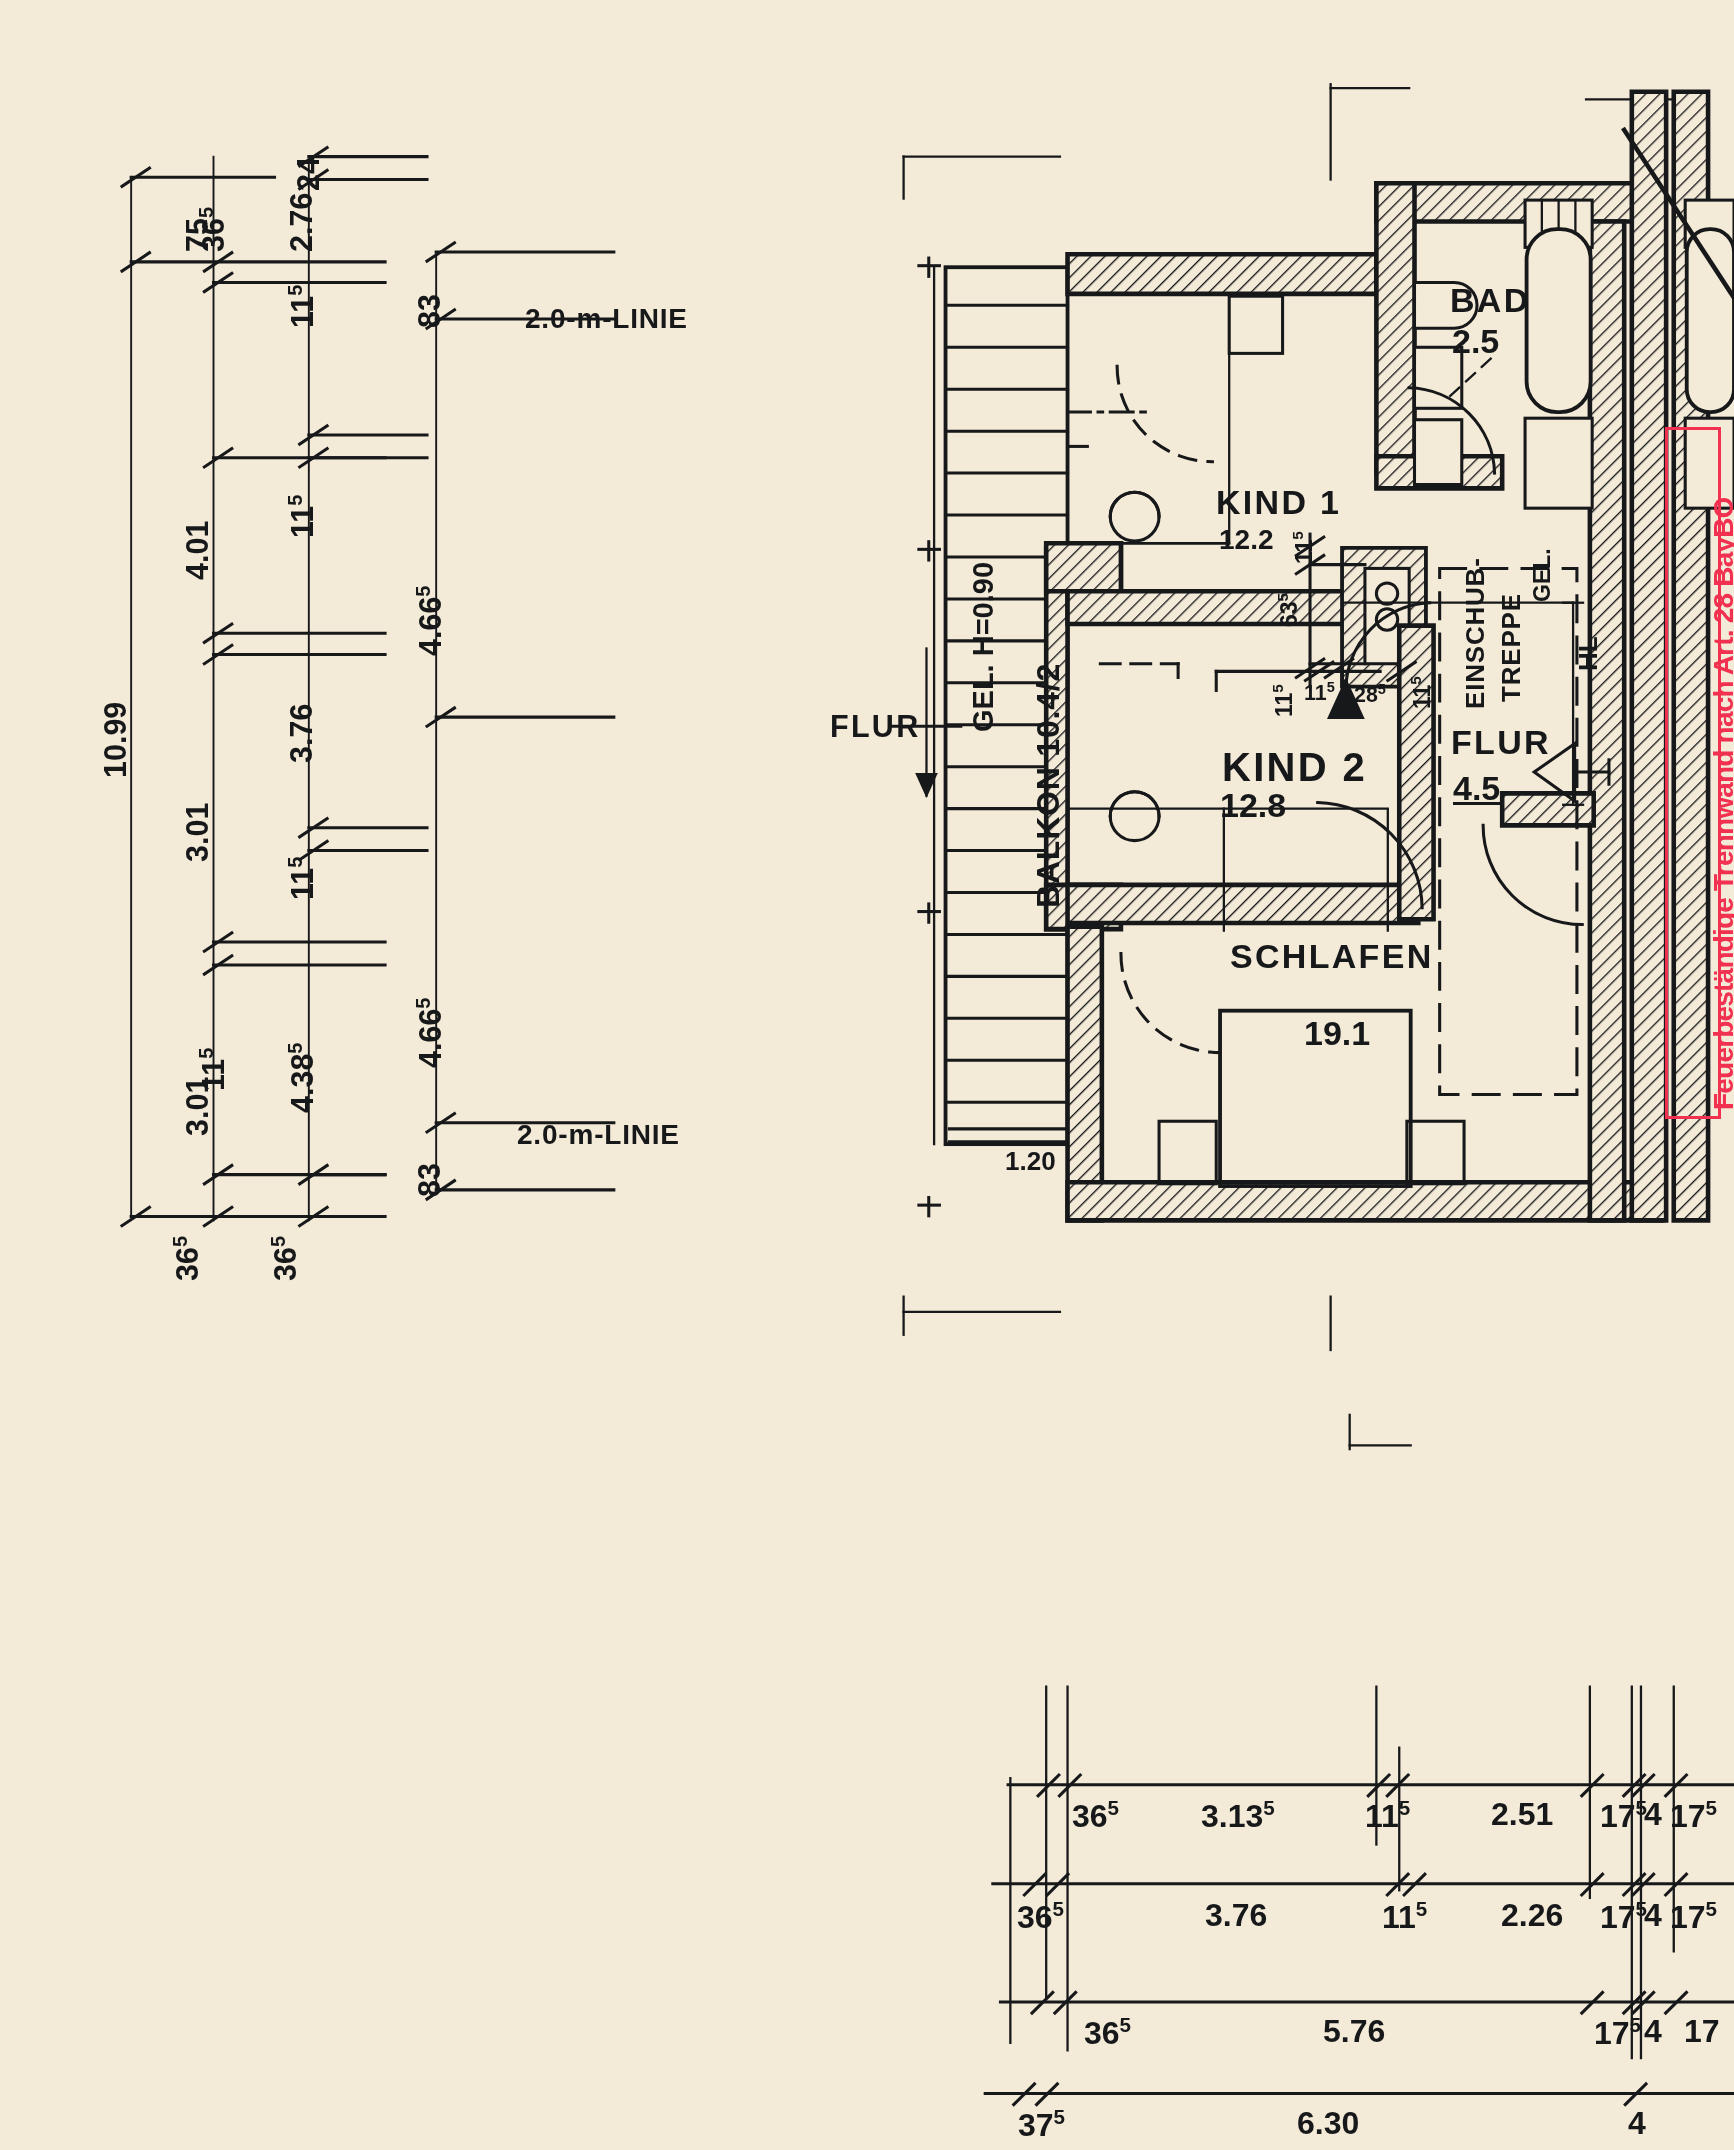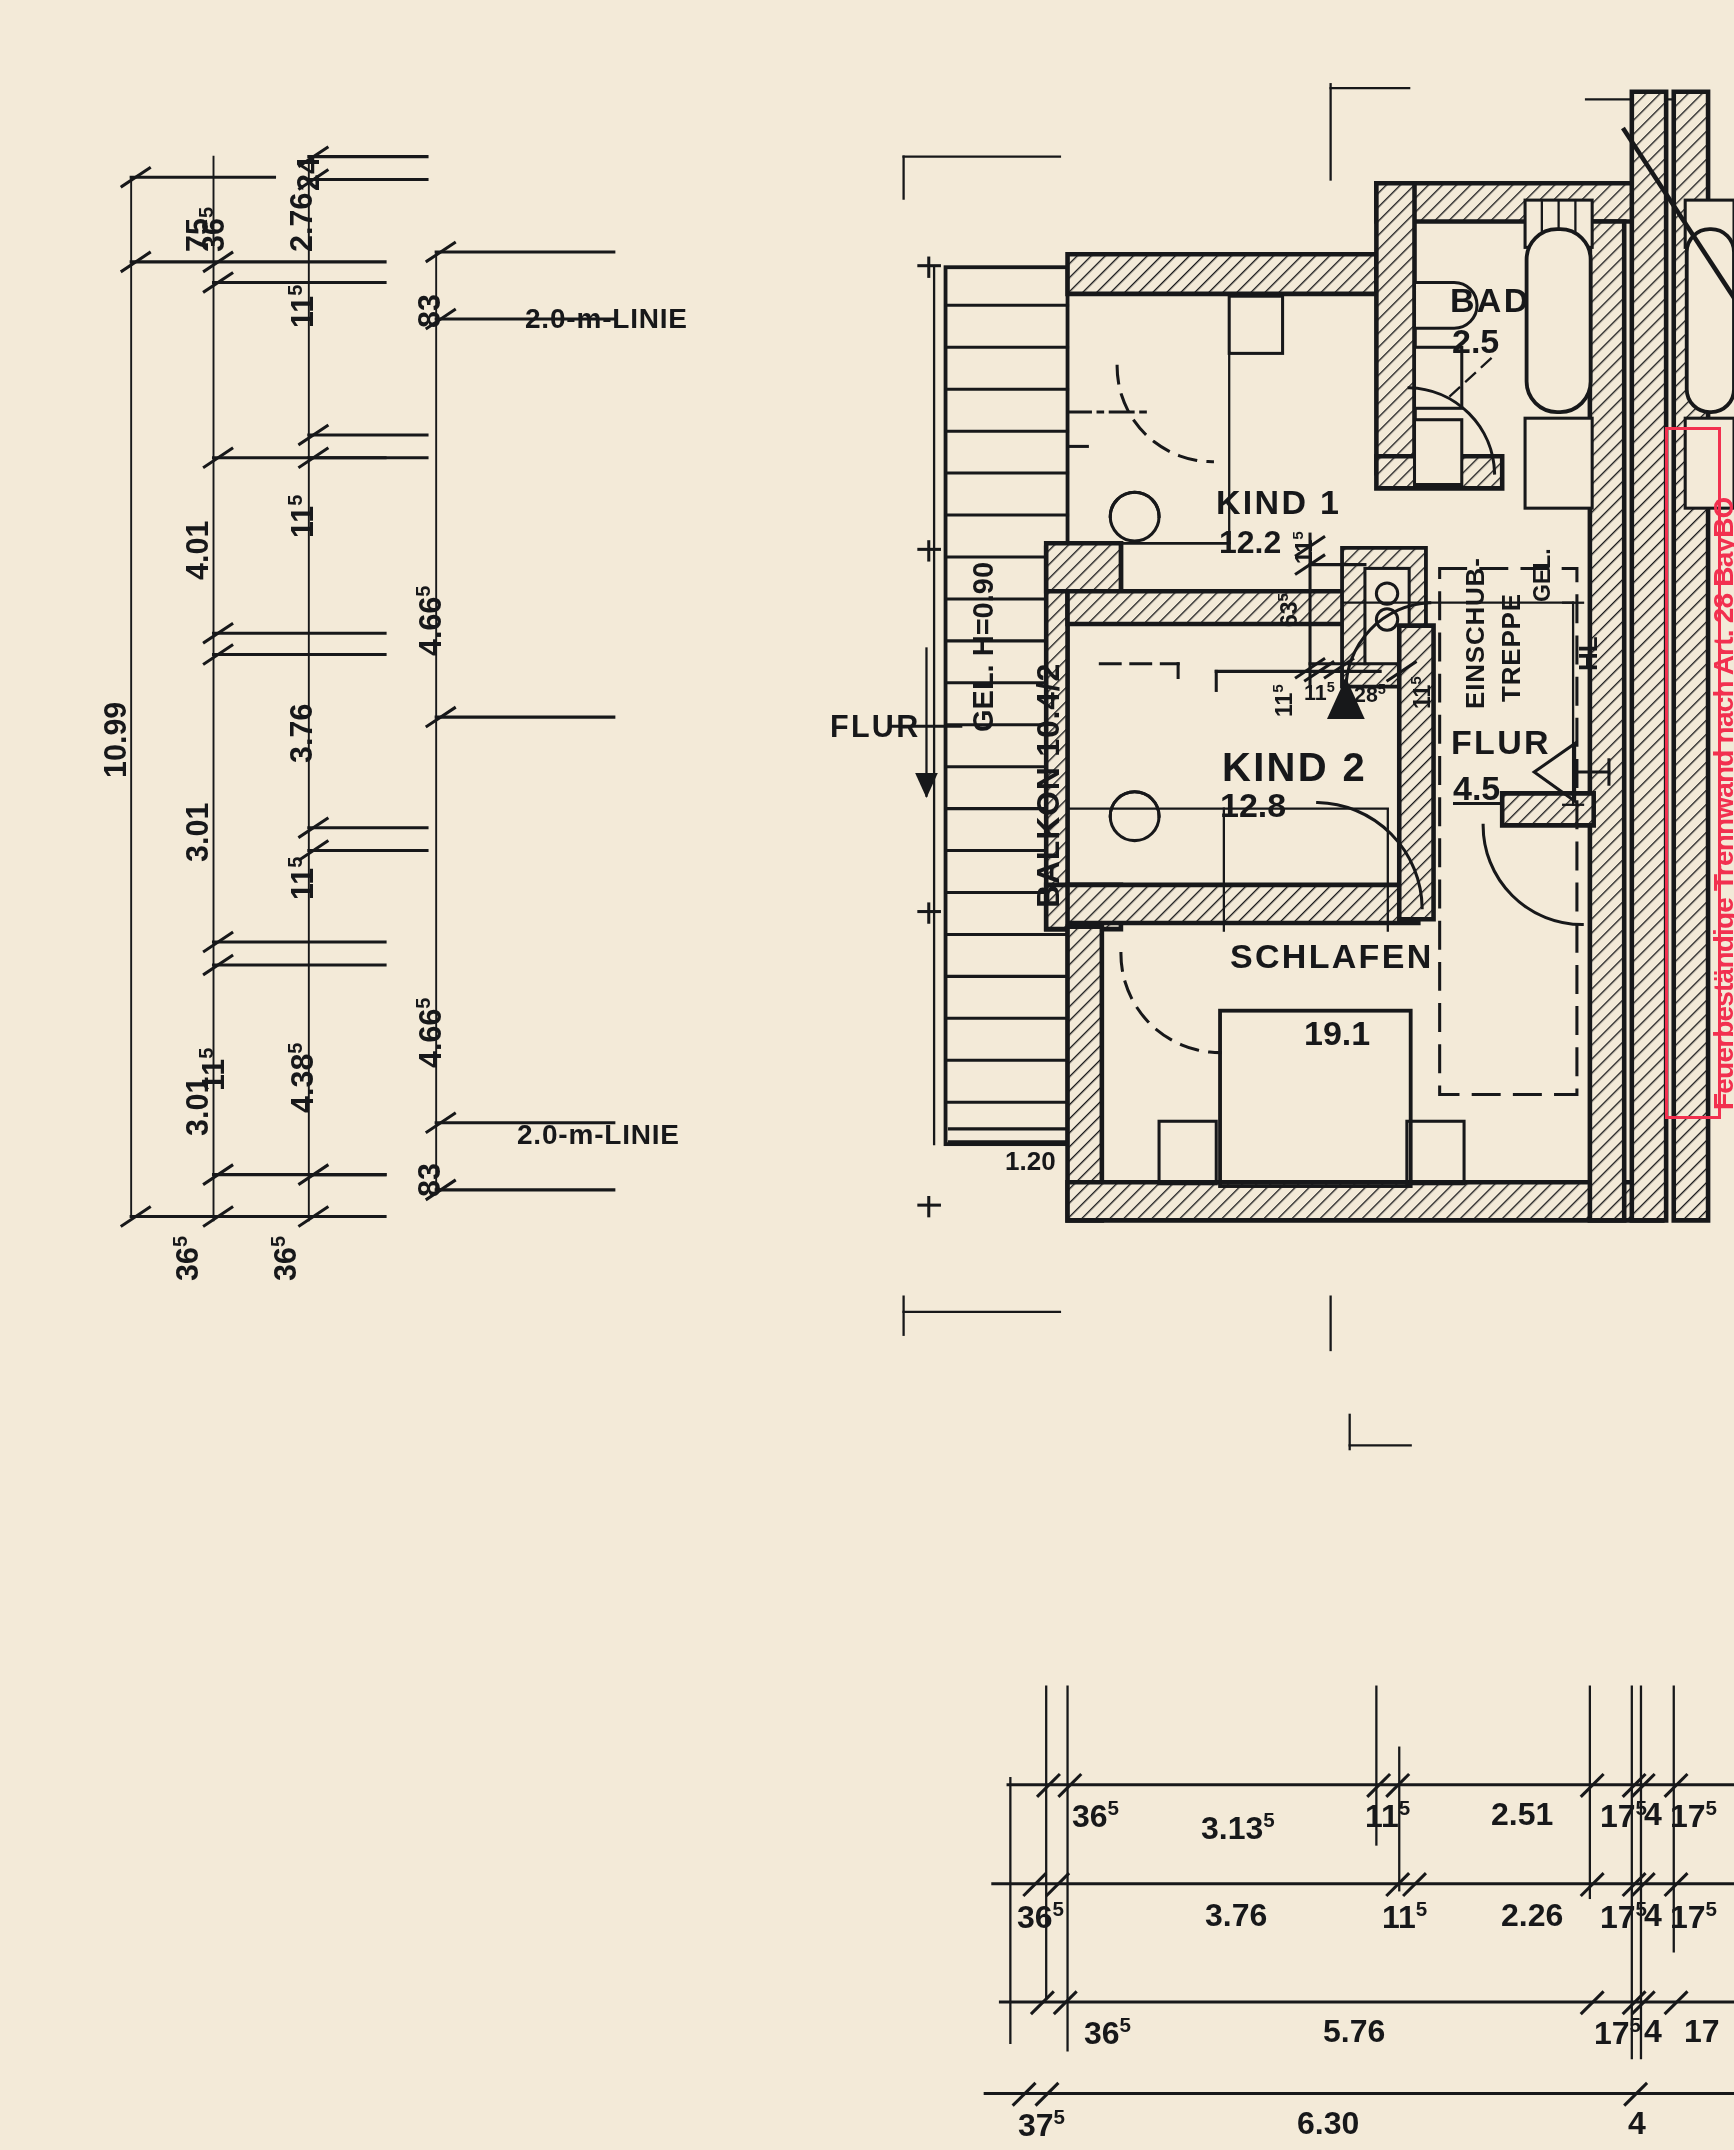--- a/index.html
+++ b/index.html
@@ -364,21 +364,21 @@
 
   <div class="lbl" style="left:525px;top:303px;font-size:28px;letter-spacing:0.8px;">2.0-m-LINIE</div>
   <div class="lbl" style="left:517px;top:1119px;font-size:28px;letter-spacing:0.8px;">2.0-m-LINIE</div>
 
   <div class="lbl" style="left:830px;top:709px;font-size:30.5px;letter-spacing:2.3px;">FLUR</div>
   <div class="lbl rot90" style="left:967px;top:732px;font-size:29px;">GEL. H=0.90</div>
   <div class="lbl rot90" style="left:1030px;top:908px;font-size:32px;letter-spacing:0.8px;">BALKON 10.4/2</div>
   <div class="lbl" style="left:1005px;top:1118px;font-size:26px;margin-top:28px;">1.20</div>
 
   <div class="lbl" style="left:1216px;top:483px;font-size:34px;letter-spacing:2.3px;">KIND 1</div>
-  <div class="lbl" style="left:1219px;top:524px;font-size:32px;text-align:right;">12.2</div>
+  <div class="lbl" style="left:1219px;top:524px;font-size:28px;text-align:right;">12.2</div>
 
   <div class="lbl" style="left:1222px;top:745px;font-size:40px;letter-spacing:2.3px;">KIND 2</div>
   <div class="lbl" style="left:1220px;top:786px;font-size:34px;">12.8</div>
 
   <div class="lbl" style="left:1230px;top:937px;font-size:34px;letter-spacing:2.3px;">SCHLAFEN</div>
   <div class="lbl" style="left:1304px;top:978px;font-size:34px;margin-top:36px;">19.1</div>
 
   <div class="lbl" style="left:1450px;top:281px;font-size:34px;letter-spacing:2.3px;">BAD</div>
   <div class="lbl" style="left:1452px;top:322px;font-size:34px;">2.5</div>
 
@@ -457,21 +457,21 @@
 
       <line x1="1290" y1="2745" x2="2274" y2="2745"></line>
       <line x1="1328" y1="2761" x2="1358" y2="2731"></line>
       <line x1="1358" y1="2761" x2="1388" y2="2731"></line>
       <line x1="2130" y1="2761" x2="2160" y2="2731"></line>
     </g>
   </svg>
 
   <div class="lbl" style="left:1072px;top:1796px;font-size:32px;">
     <span>36</span><sup style="font-size:20.6px;">5</sup></div>
-  <div class="lbl" style="left:1201px;top:1796px;font-size:32px;margin-top:12px;">
+  <div class="lbl" style="left:1201px;top:1796px;font-size:32px;">
     <span>3.13</span><sup style="font-size:20.6px;">5</sup></div>
   <div class="lbl" style="left:1365px;top:1796px;font-size:32px;">
     <span>11</span><sup style="font-size:20.6px;">5</sup></div>
   <div class="lbl" style="left:1491px;top:1796px;font-size:32px;">2.51</div>
   <div class="lbl" style="left:1600px;top:1796px;font-size:32px;">
     <span>17</span><sup style="font-size:20.6px;">5</sup></div>
   <div class="lbl" style="left:1644px;top:1796px;font-size:32px;">4</div>
   <div class="lbl" style="left:1670px;top:1796px;font-size:32px;">
     <span>17</span><sup style="font-size:20.6px;">5</sup></div>
 

